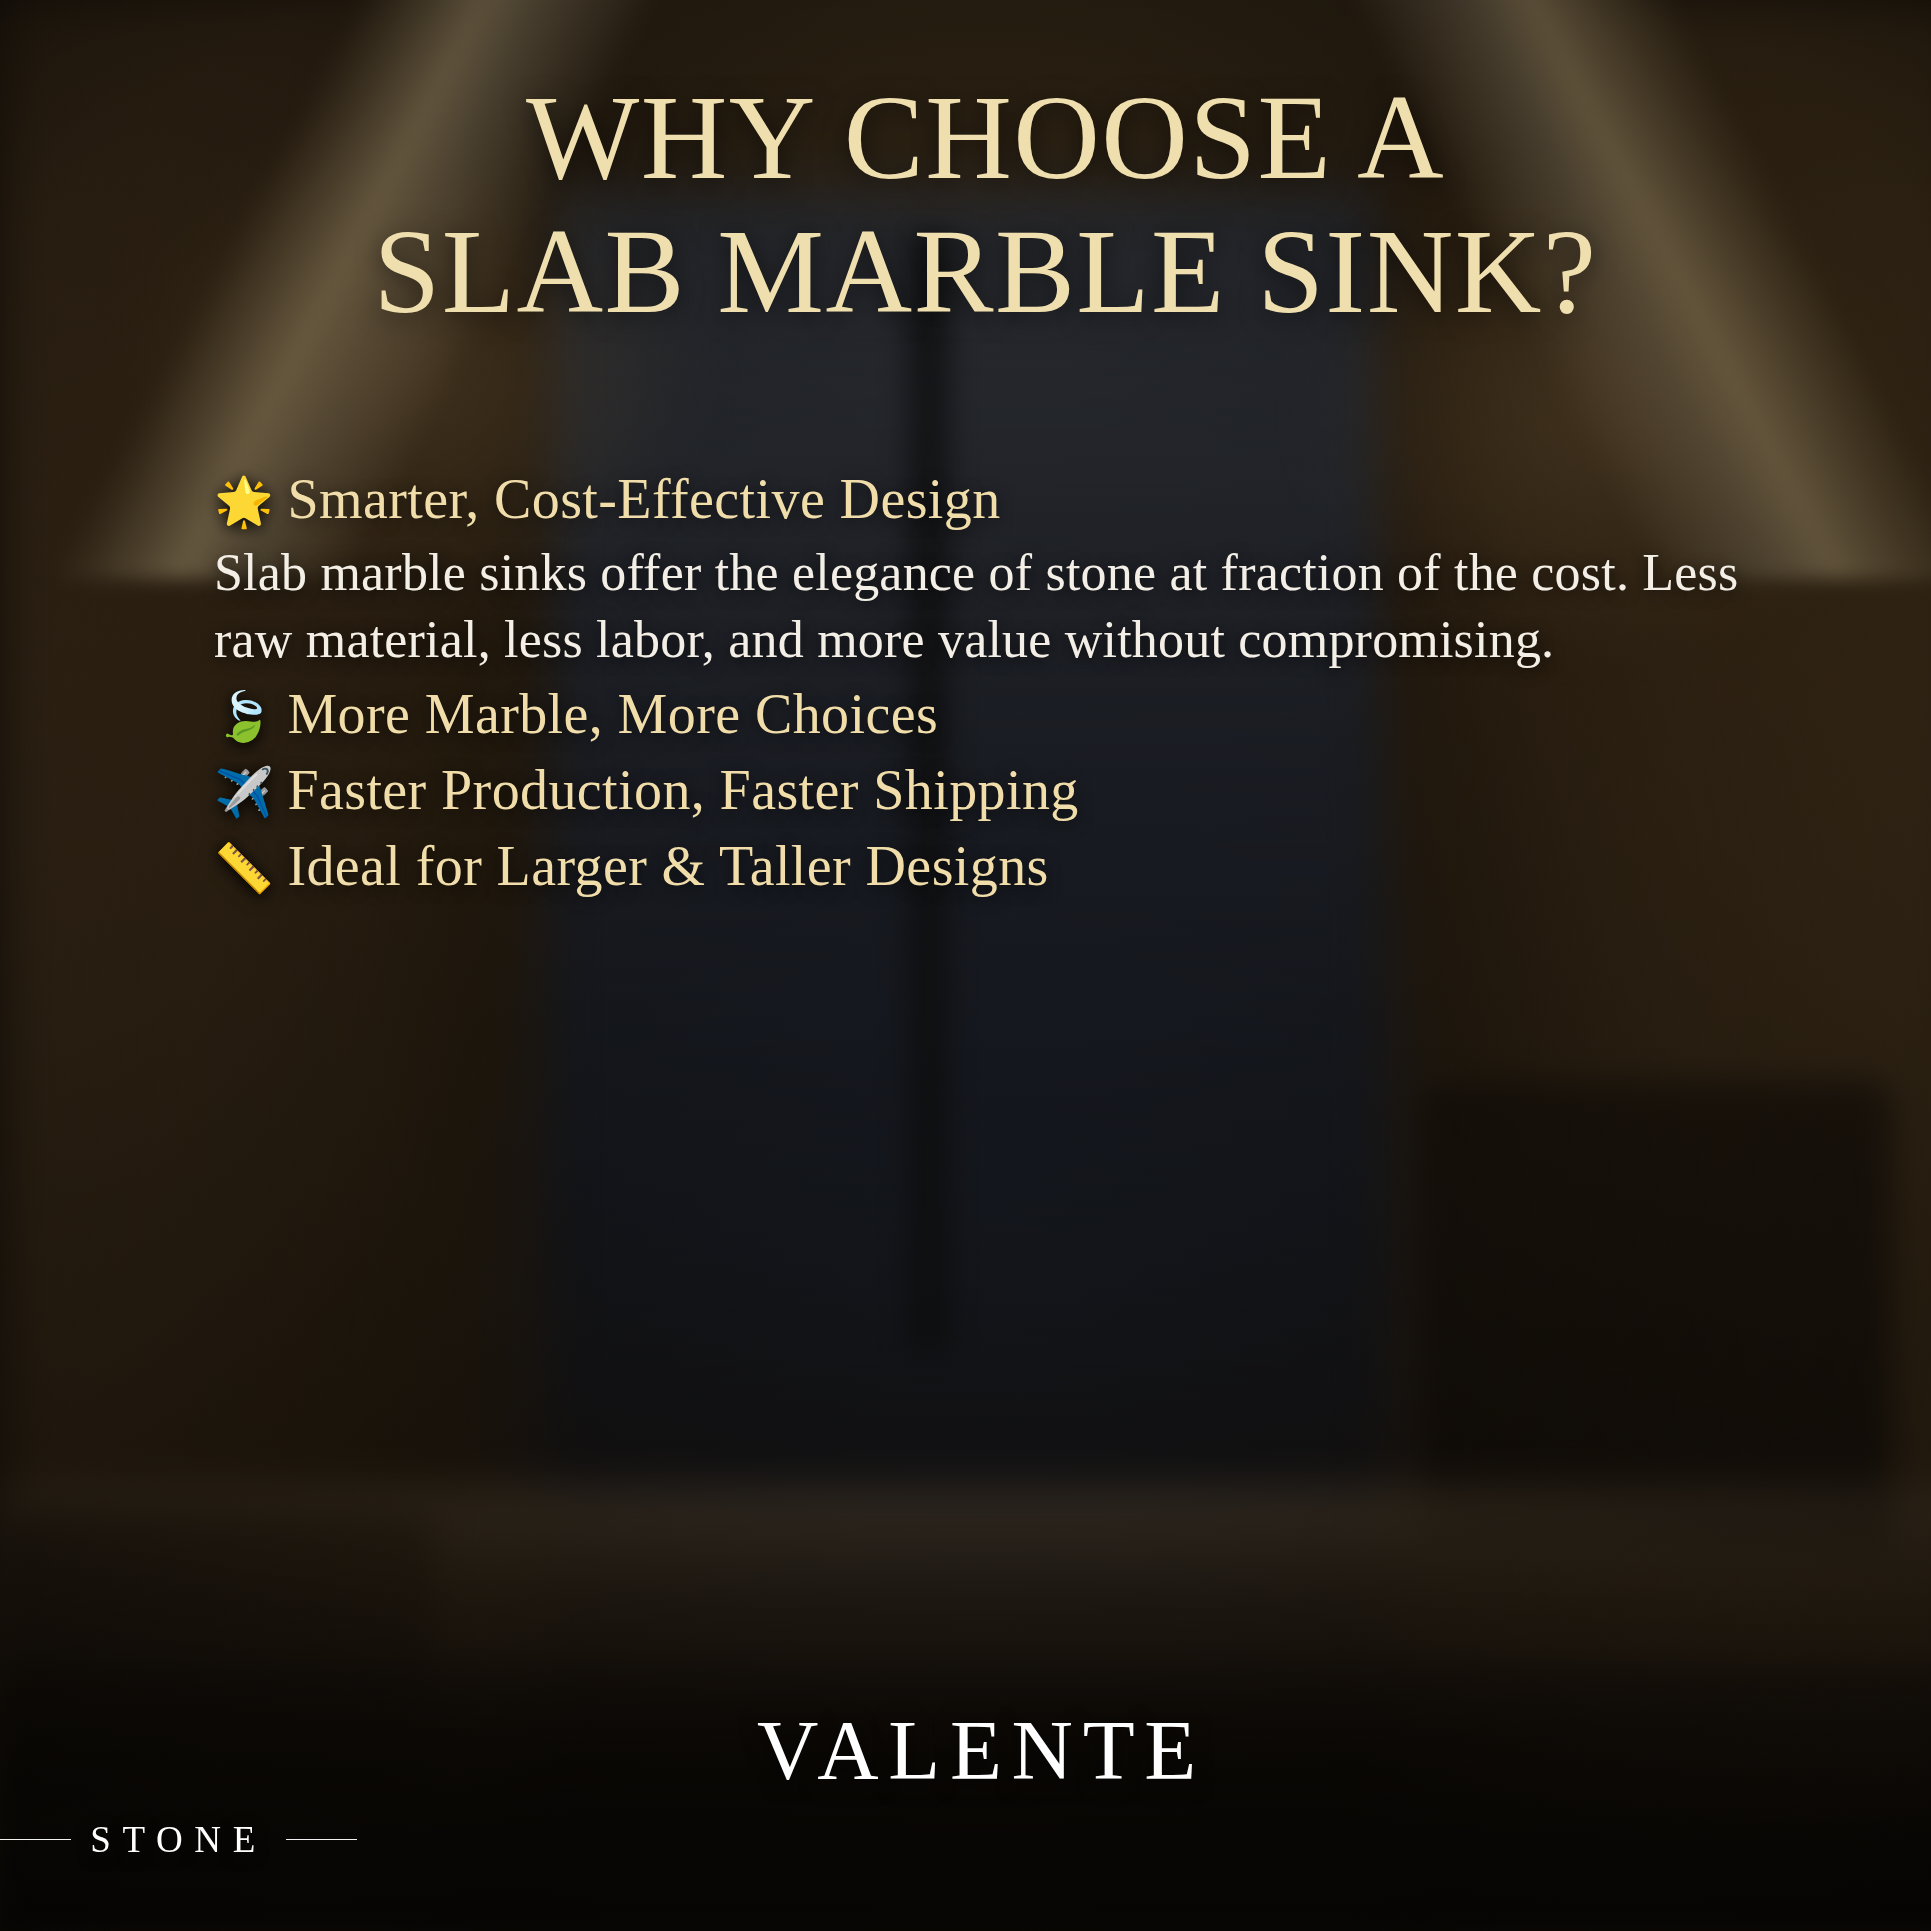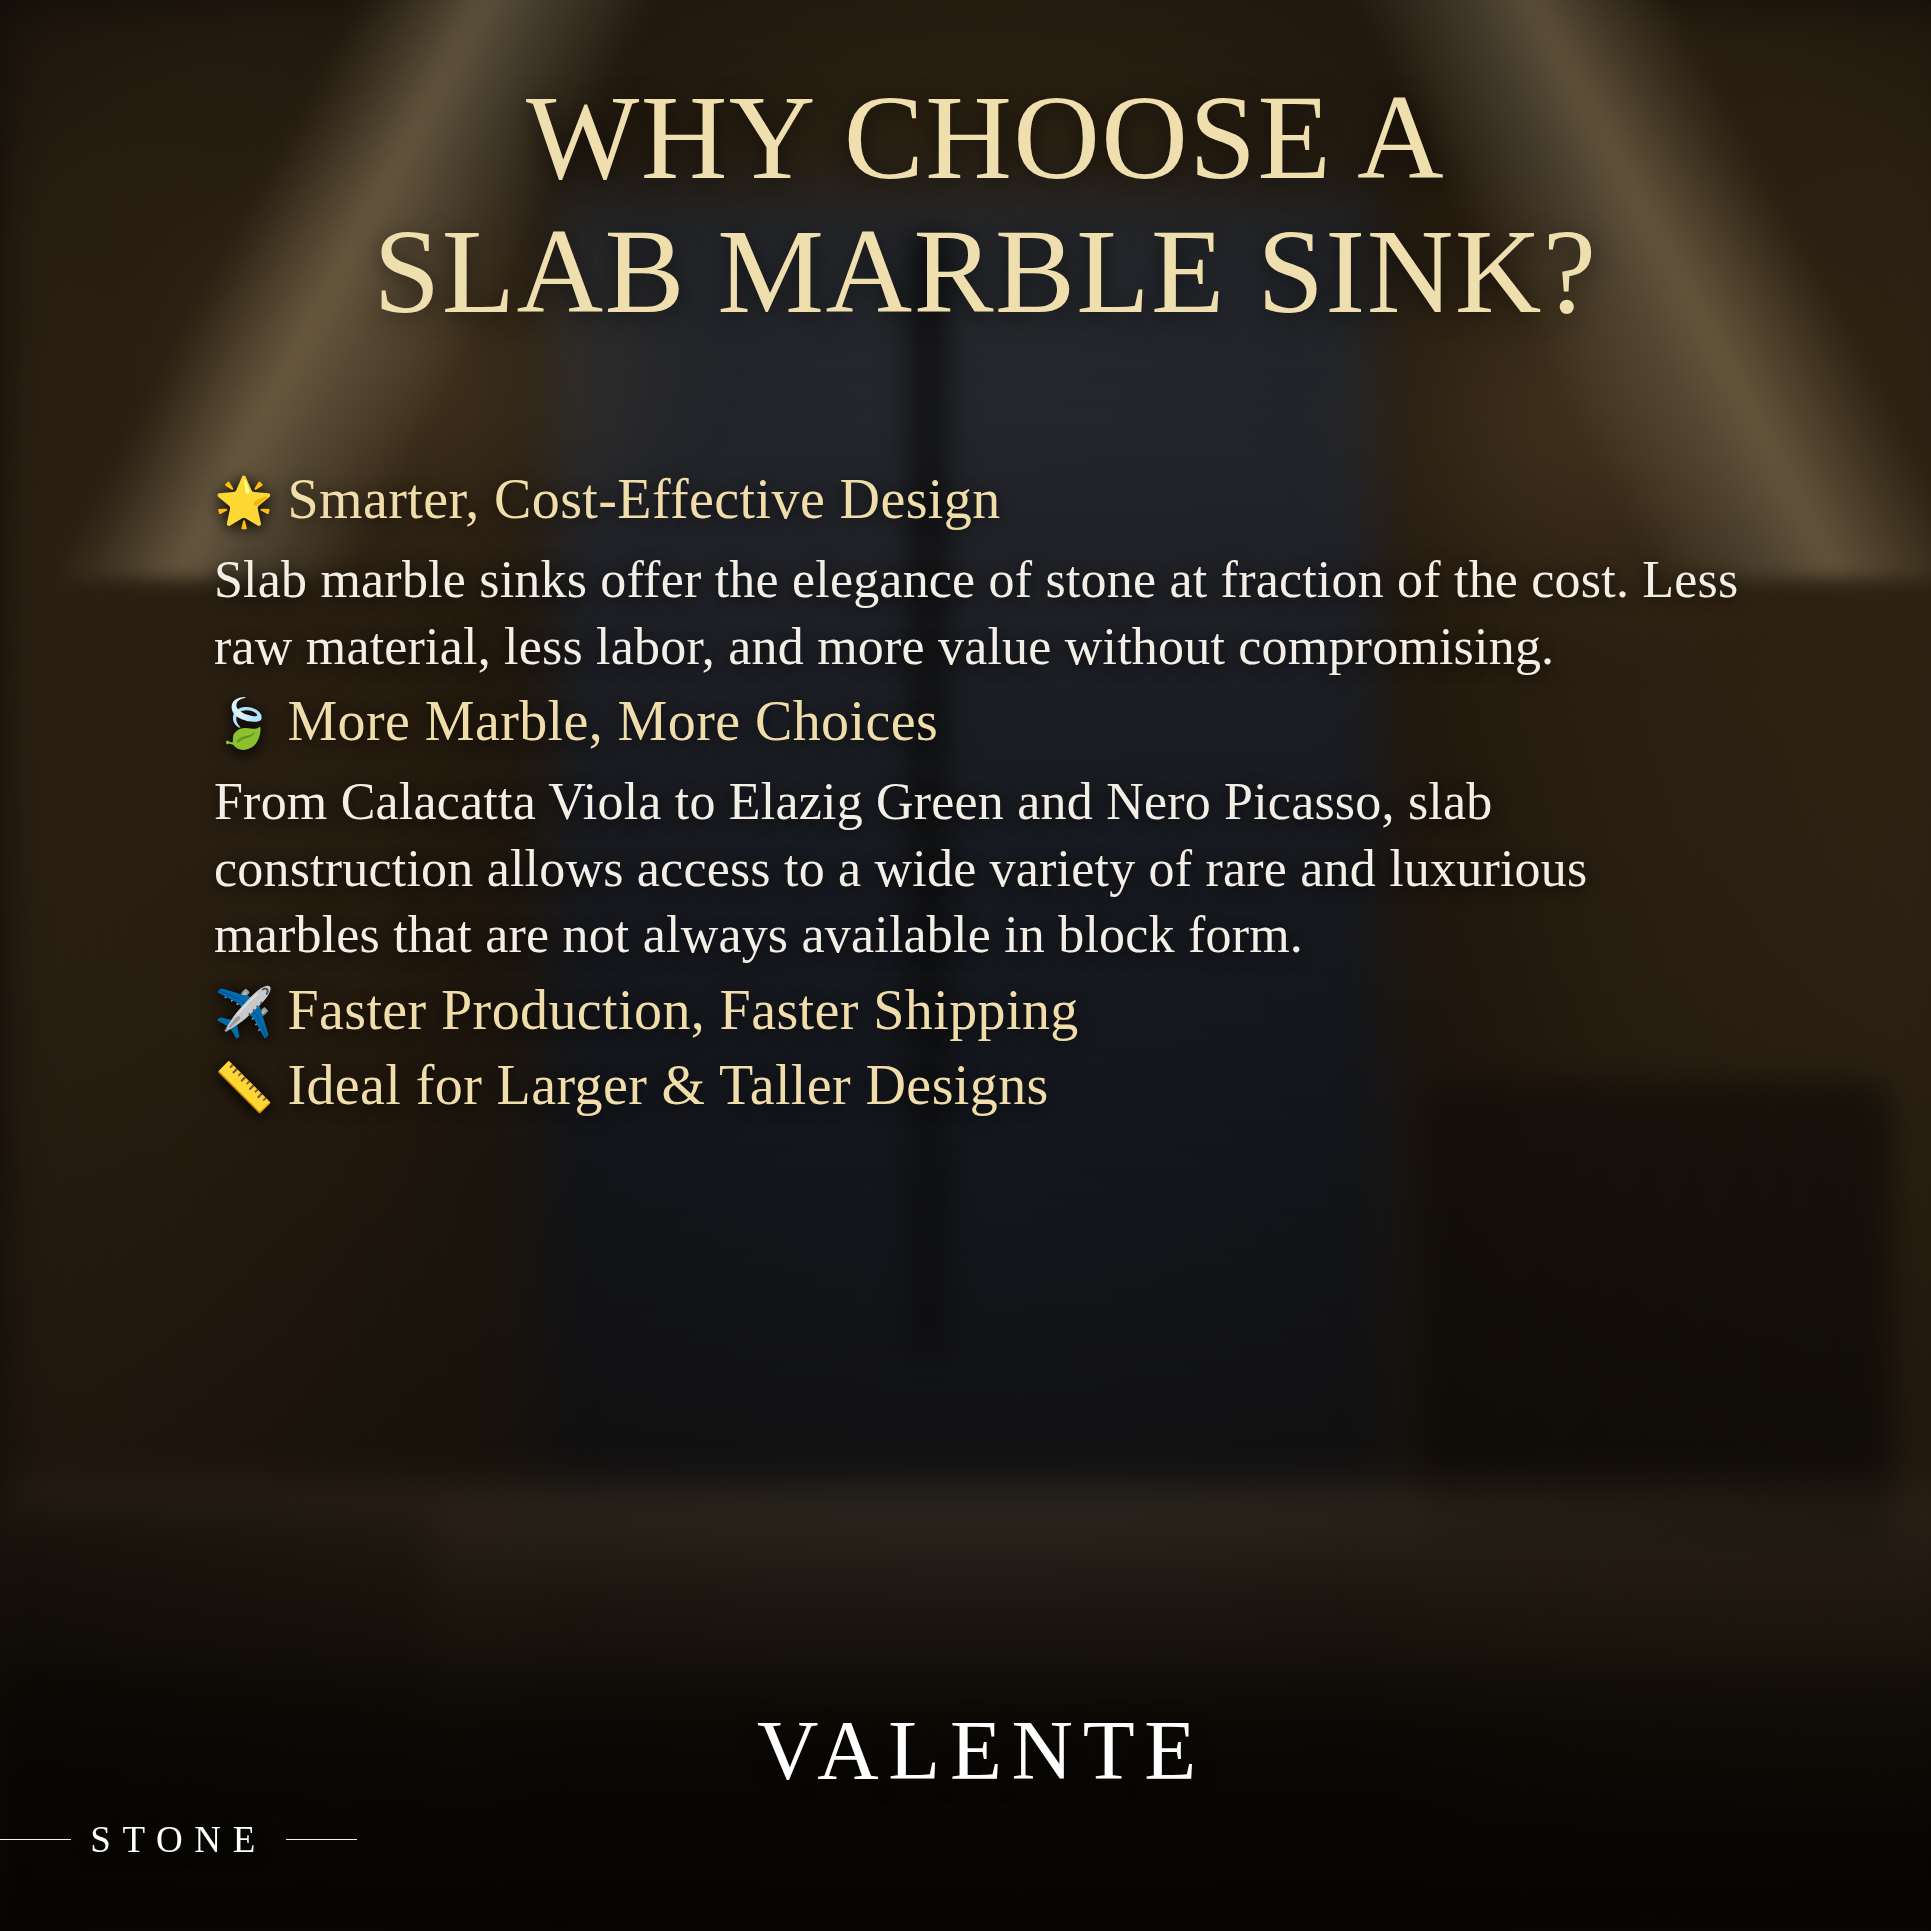--- a/index.html
+++ b/index.html
@@ -182,21 +182,21 @@
     line-height: 1;
     flex: 0 0 auto;
     width: 56px;
     text-align: center;
     filter: drop-shadow(0 1.9px 5.8px rgba(0,0,0,0.5));
   }
   .section-body {
     color: #f4efe6;
     font-size: 52px;
     line-height: 1.28;
-    margin-top: 13px;
+    margin-top: 6px;
     letter-spacing: 0.2px;
     text-shadow: 0 2.9px 15.4px rgba(0,0,0,0.7);
   }
 
   .brand {
     position: absolute;
     left: 0; right: 8px;
     bottom: 70px;
     text-align: center;
   }
@@ -263,21 +263,20 @@
           <span>Smarter, Cost-Effective Design</span>
         </div>
         <div class="section-body">Slab marble sinks offer the elegance of stone at fraction of the cost. Less raw material, less labor, and more value without compromising.</div>
       </div>
 
       <div class="section">
         <div class="section-head">
           <span class="emoji">🍃</span>
           <span>More Marble, More Choices</span>
         </div>
-        <div class="section-body">From Calacatta Viola to Elazig Green and Nero Picasso, slab construction allows access to a wide variety of rare and luxurious marbles that are not always available in block form.</div>
       </div>
 
       <div class="section">
         <div class="section-head">
           <span class="emoji">✈️</span>
           <span>Faster Production, Faster Shipping</span>
         </div>
       </div>
 
       <div class="section">

